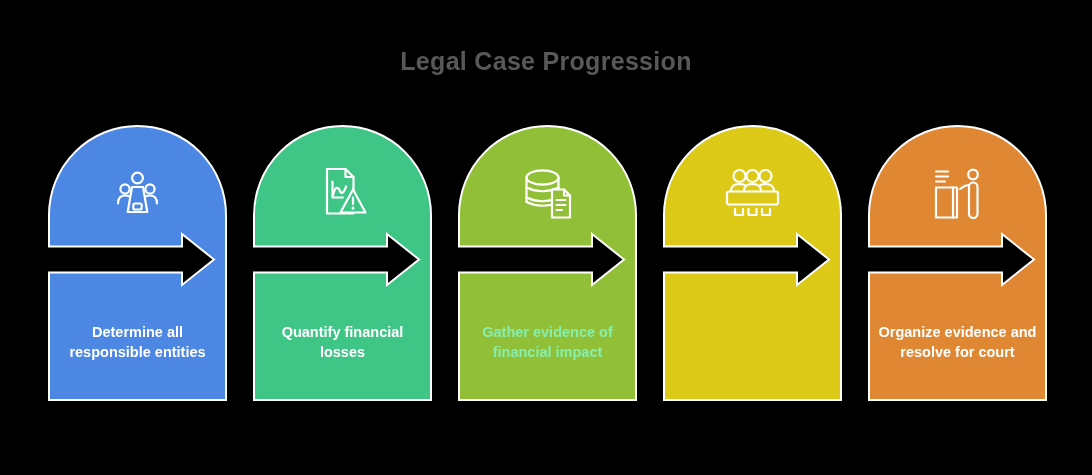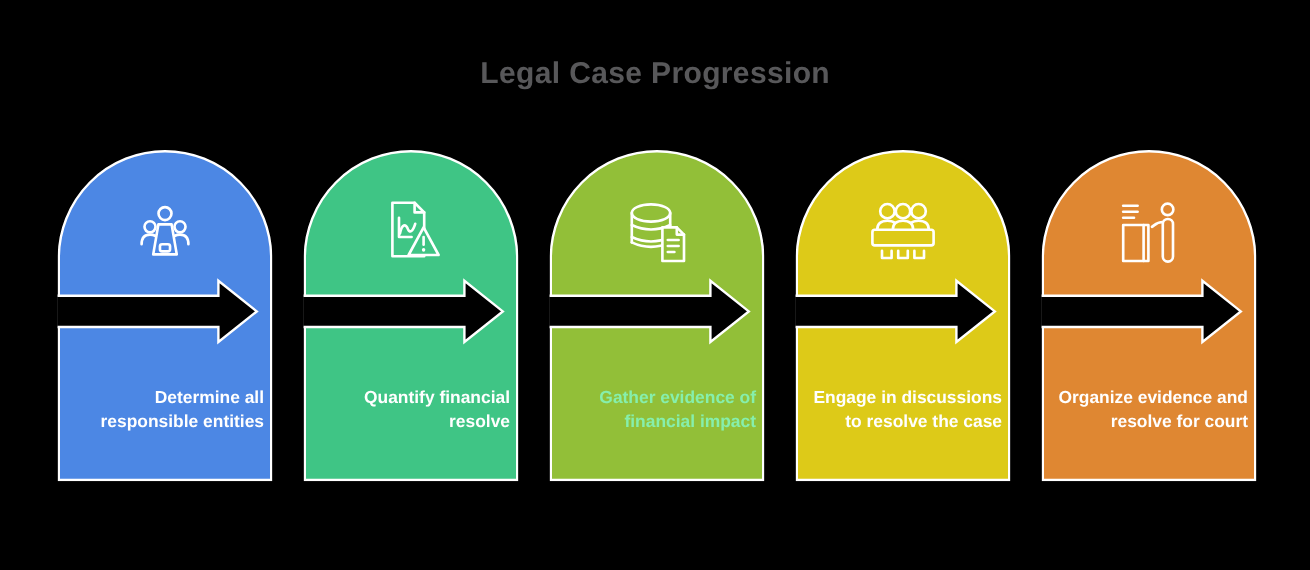--- a/index.html
+++ b/index.html
@@ -45,21 +45,21 @@
   .icon-slot ellipse{
     fill:none;
     stroke:var(--stroke,#fff);
     stroke-width:2.2;
     stroke-linecap:round;
     stroke-linejoin:round;
   }
   .step-label{
     position:absolute;
     top:197px;left:7px;right:7px;
-    text-align:right;
+    text-align:center;
     color:#fff;
     font-size:14.5px;
     font-weight:bold;
     line-height:1.4;
   }
 </style>
 </head>
 <body>
 
 <div class="page">
@@ -93,21 +93,21 @@
       <path d="M6.5 1 H25 L33 9 V45.5 H6.5 Z" style="fill:#3FC585"></path>
       <path d="M25 1 V9 H33"></path>
       <path d="M12 13.5 V29.5 H22.5"></path>
       <path d="M12.8 26.5 C14.5 18.5 17.5 18 19.5 23 C21 26.5 23.5 25 25.5 18.5"></path>
       <path d="M32.5 21.5 L45 44.5 H20 Z" style="fill:#3FC585"></path>
       <path d="M32.5 29.5 V36"></path>
       <path d="M32.5 40 V40.4" style="stroke-width:2.8"></path>
     </g>
           </g>
     </svg>
-    <div class="step-label" style="color: rgb(255, 255, 255);">Quantify financial resolve</div>
+    <div class="step-label" style="color: rgb(255, 255, 255);">Quantify financial losses</div>
   </div>
 
   <div class="step-card">
     <svg class="card-svg" width="179" height="276" viewBox="0 0 179 276">
       <path class="arch" d="M1 275 L1 90 A88.5 89 0 0 1 178 90 L178 275 Z" style="fill: rgb(146, 191, 56);"></path>
       <path class="arrow" d="M-4 121.5 H134 V109 L166 134.5 L134 160 V147.5 H-4 Z" style="fill: rgb(0, 0, 0);"></path>
       <g class="icon-slot" transform="translate(61.5,40)">
     <g transform="translate(4,4)">
       <ellipse cx="19" cy="8.5" rx="16" ry="7.2"></ellipse>
       <path d="M3 8.5 V33"></path>
@@ -138,21 +138,20 @@
       <circle cx="14" cy="7" r="6" style="fill:#DDCA18"></circle>
       <circle cx="27" cy="7" r="6" style="fill:#DDCA18"></circle>
       <circle cx="40" cy="7" r="6" style="fill:#DDCA18"></circle>
       <rect x="1.5" y="22.5" width="51" height="13" rx="2" style="fill:#DDCA18"></rect>
       <path d="M9.5 40 V46 H17.5 V40"></path>
       <path d="M23 40 V46 H31 V40"></path>
       <path d="M36.5 40 V46 H44.5 V40"></path>
     </g>
           </g>
     </svg>
-    <div class="step-label" style="color: rgb(255, 255, 255);">Engage in discussions to resolve the case</div>
   </div>
 
   <div class="step-card">
     <svg class="card-svg" width="179" height="276" viewBox="0 0 179 276">
       <path class="arch" d="M1 275 L1 90 A88.5 89 0 0 1 178 90 L178 275 Z" style="fill: rgb(223, 135, 50);"></path>
       <path class="arrow" d="M-4 121.5 H134 V109 L166 134.5 L134 160 V147.5 H-4 Z" style="fill: rgb(0, 0, 0);"></path>
       <g class="icon-slot" transform="translate(61.5,40)">
     <g transform="translate(5,3)">
       <path d="M1.5 3.5 H13.5"></path>
       <path d="M1.5 8.5 H13.5"></path>

